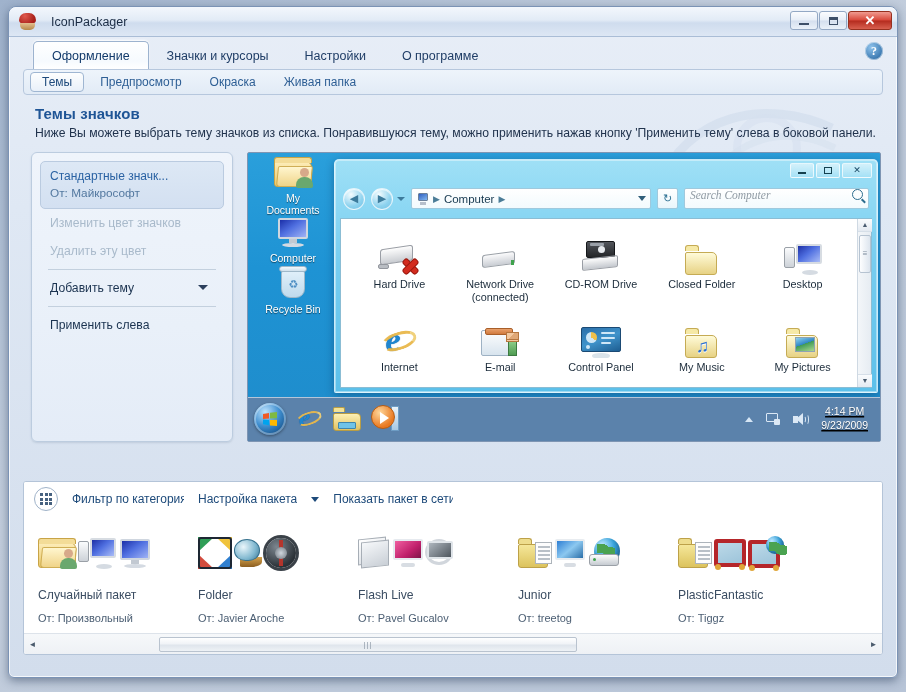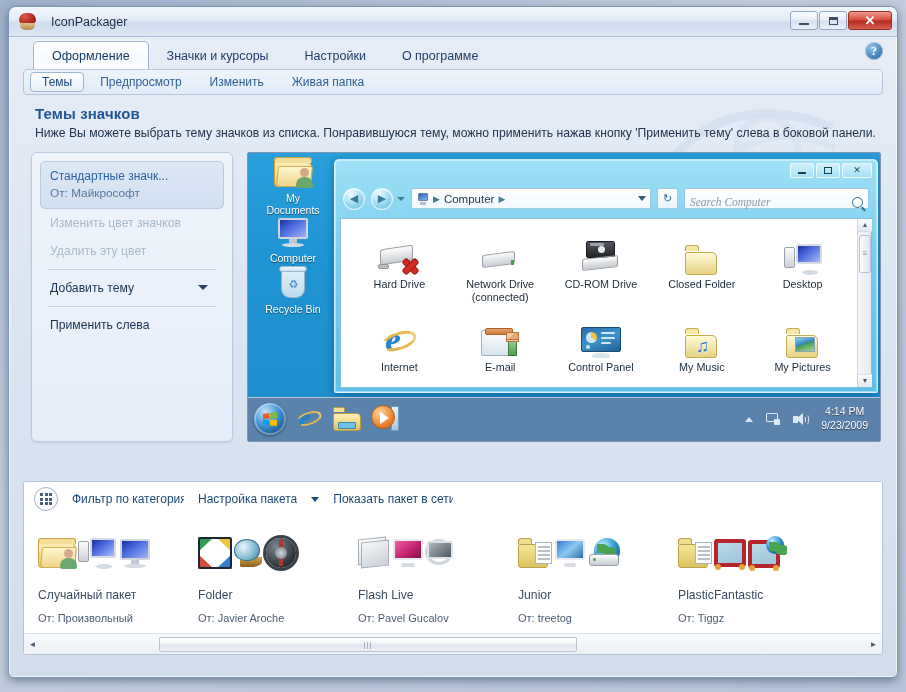--- a/index.html
+++ b/index.html
@@ -280,21 +280,21 @@
     width: 21px; height: 21px;
     background: linear-gradient(180deg,#ffffff,#e9f6fb);
     border: 1px solid #9fc9dd; border-radius: 2px;
     display:flex;align-items:center;justify-content:center;
     color:#2a6e91;font-size:11px;
   }
   #searchbox {
     width: 185px; height: 21px;
     background: linear-gradient(180deg,#ffffff 0%,#f2fafd 100%);
     border: 1px solid #9fc9dd; border-radius: 2px;
-    display:flex;align-items:flex-end;padding:0 5px;
+    display:flex;align-items:flex-start;padding:0 5px;
   }
   #search-placeholder {
     font-size: 11.5px; color: #8f9aa3; font-style: italic;
     font-family: "Liberation Serif", serif;
     flex: 1 1 auto;
   }
   .mag-glass {
     width:11px;height:11px;border:1.6px solid #2c6d8f;border-radius:50%;
     position:relative; flex:0 0 auto;
   }
@@ -350,21 +350,21 @@
   }
   #start-orb {
     width: 32px; height: 32px; border-radius: 50%;
     background: radial-gradient(circle at 35% 28%, #bfe4ff 0%, #3f8fd0 45%, #1d5c96 75%, #103f6d 100%);
     box-shadow: inset 0 0 0 2px rgba(255,255,255,.35), 0 1px 3px rgba(0,0,0,.4);
     position: relative; flex:0 0 auto;
   }
   #start-orb .flag { position:absolute; left:8px; top:8px; width:16px; height:16px; }
   .tb-app { width: 30px; height: 30px; flex:0 0 auto; display:flex;align-items:center;justify-content:center;}
   #tray {
-    margin-left: auto; display: flex; align-items: center; gap: 13px; padding-right: 6px;
+    margin-left: auto; display: flex; align-items: center; gap: 13px; padding-right: 6px; text-decoration: underline;
   }
   .tray-caret { width:0;height:0;border-left:4px solid transparent;border-right:4px solid transparent;border-bottom:5px solid #d6e6f5;}
   #clock { text-align: center; color:#ffffff; font-size: 10.5px; line-height: 1.3;
            text-shadow: 0 1px 1px rgba(0,0,0,.5); }
 
   
   #lower-pane {
     position: absolute; left: 14px; right: 14px; top: 474px; bottom: 22px;
     background: #ffffff;
     border: 1px solid #b4c4d8;
@@ -639,21 +639,21 @@
     <div class="tab active">Оформление</div>
     <div class="tab">Значки и курсоры</div>
     <div class="tab">Настройки</div>
     <div class="tab">О программе</div>
     <div id="help-icon">?</div>
   </div>
 
   <div id="subtabs">
     <div class="subtab active">Темы</div>
     <div class="subtab">Предпросмотр</div>
-    <div class="subtab">Изменить</div>
+    <div class="subtab">Окраска</div>
     <div class="subtab">Живая папка</div>
   </div>
 
   <svg id="watermark" viewBox="0 0 190 110">
     <path d="M10,95 C40,20 120,5 185,35" fill="none" stroke="#c2d2e6" stroke-width="9" opacity=".7"></path>
     <path d="M55,105 C80,45 135,30 188,55" fill="none" stroke="#cbd9ea" stroke-width="7" opacity=".6"></path>
     <circle cx="120" cy="55" r="30" fill="none" stroke="#c8d6e8" stroke-width="8" opacity=".55"></circle>
   </svg>
 
   <div id="page-head">

